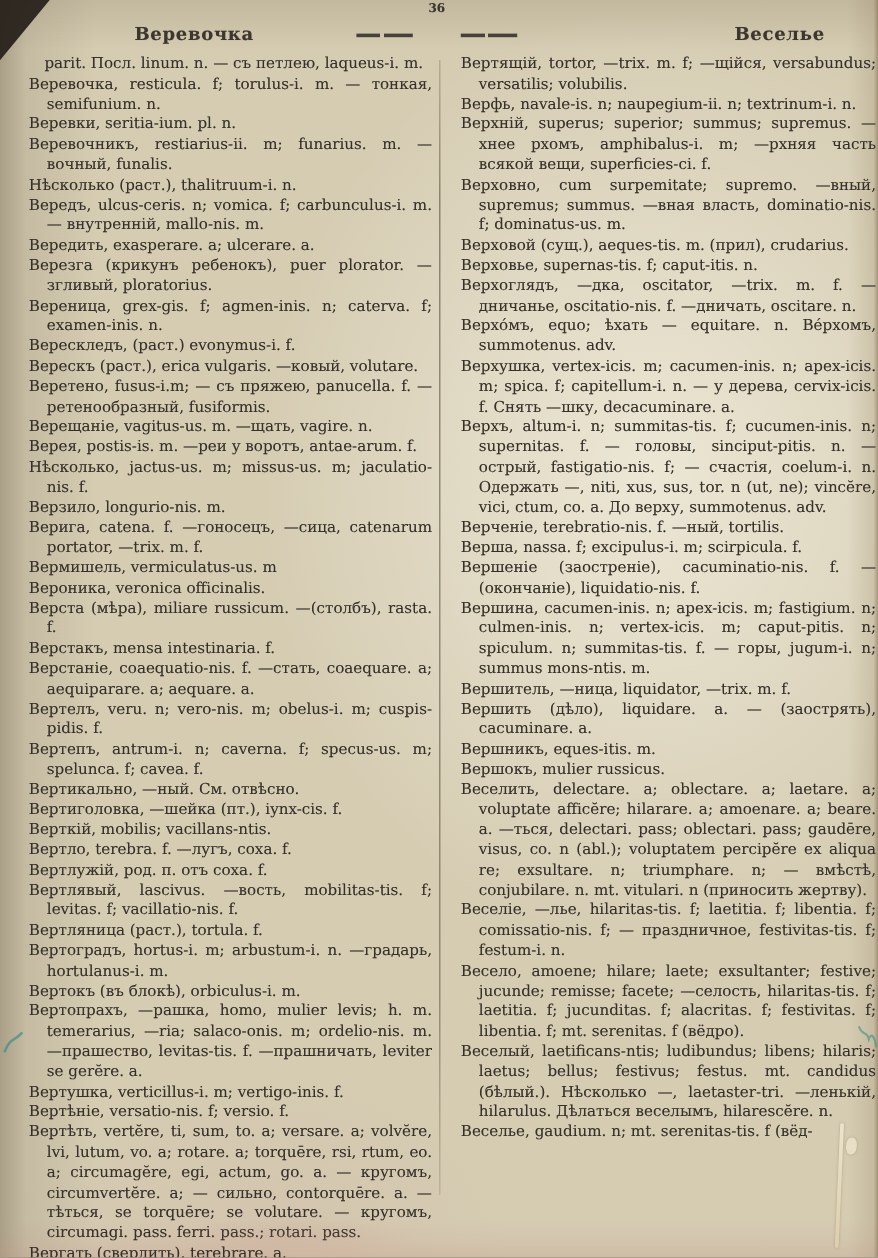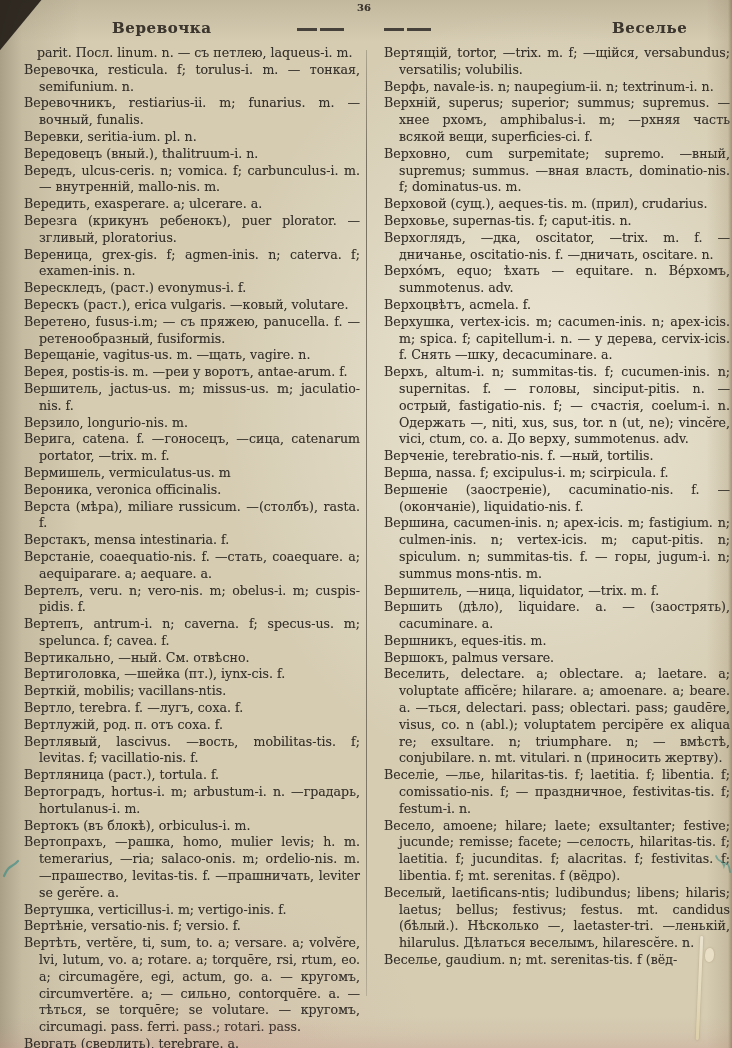--- a/index.html
+++ b/index.html
@@ -96,33 +96,33 @@
     <span class="pagenum">36</span>
     <span class="rule rule-right"></span>
     <span class="guide right">Веселье</span>
   </div>
 
   <div class="divider"></div>
 
   <div class="col col-left">
       <p class="entry">parit. Посл. linum. n. — съ петлею, laqueus-i. m.</p>
       <p class="entry">Веревочка, resticula. f; torulus-i. m. — тонкая, semifunium. n.</p>
+      <p class="entry">Веревки, seritia-ium. pl. n.</p>
       <p class="entry">Веревочникъ, restiarius-ii. m; funarius. m. —вочный, funalis.</p>
-      <p class="entry">Веревки, seritia-ium. pl. n.</p>
-      <p class="entry">Вередовецъ (вный.), thalitruum-i. n.</p>
+      <p class="entry">Нѣсколько (раст.), thalitruum-i. n.</p>
       <p class="entry">Вередъ, ulcus-ceris. n; vomica. f; carbunculus-i. m. — внутренній, mallo-nis. m.</p>
       <p class="entry">Вередить, exasperare. a; ulcerare. a.</p>
       <p class="entry">Верезга (крикунъ ребенокъ), puer plorator. —згливый, ploratorius.</p>
       <p class="entry">Вереница, grex-gis. f; agmen-inis. n; caterva. f; examen-inis. n.</p>
       <p class="entry">Верескледъ, (раст.) evonymus-i. f.</p>
       <p class="entry">Верескъ (раст.), erica vulgaris. —ковый, volutare.</p>
       <p class="entry">Веретено, fusus-i.m; — съ пряжею, panucella. f. —ретенообразный, fusiformis.</p>
       <p class="entry">Верещаніе, vagitus-us. m. —щать, vagire. n.</p>
       <p class="entry">Верея, postis-is. m. —реи у воротъ, antae-arum. f.</p>
-      <p class="entry">Вершитель, jactus-us. m; missus-us. m; jaculatio-nis. f.</p>
+      <p class="entry">Нѣсколько, jactus-us. m; missus-us. m; jaculatio-nis. f.</p>
       <p class="entry">Верзило, longurio-nis. m.</p>
       <p class="entry">Верига, catena. f. —гоносецъ, —сица, catenarum portator, —trix. m. f.</p>
       <p class="entry">Вермишель, vermiculatus-us. m</p>
       <p class="entry">Вероника, veronica officinalis.</p>
       <p class="entry">Верста (мѣра), miliare russicum. —(столбъ), rasta. f.</p>
       <p class="entry">Верстакъ, mensa intestinaria. f.</p>
       <p class="entry">Верстаніе, coaequatio-nis. f. —стать, coaequare. a; aequiparare. a; aequare. a.</p>
       <p class="entry">Вертелъ, veru. n; vero-nis. m; obelus-i. m; cuspis-pidis. f.</p>
       <p class="entry">Вертепъ, antrum-i. n; caverna. f; specus-us. m; spelunca. f; cavea. f.</p>
       <p class="entry">Вертикально, —ный. См. отвѣсно.</p>
@@ -142,31 +142,30 @@
     </div>
   <div class="col col-right">
       <p class="entry">Вертящій, tortor, —trix. m. f; —щійся, versabundus; versatilis; volubilis.</p>
       <p class="entry">Верфь, navale-is. n; naupegium-ii. n; textrinum-i. n.</p>
       <p class="entry">Верхній, superus; superior; summus; supremus. —хнее рхомъ, amphibalus-i. m; —рхняя часть всякой вещи, superficies-ci. f.</p>
       <p class="entry">Верховно, cum surpemitate; supremo. —вный, supremus; summus. —вная власть, dominatio-nis. f; dominatus-us. m.</p>
       <p class="entry">Верховой (сущ.), aeques-tis. m. (прил), crudarius.</p>
       <p class="entry">Верховье, supernas-tis. f; caput-itis. n.</p>
       <p class="entry">Верхоглядъ, —дка, oscitator, —trix. m. f. —дничанье, oscitatio-nis. f. —дничать, oscitare. n.</p>
       <p class="entry">Верхо́мъ, equo; ѣхать — equitare. n. Ве́рхомъ, summotenus. adv.</p>
-      <p class="entry">Верхоцвѣтъ, acmela. f.</p>
       <p class="entry">Верхушка, vertex-icis. m; cacumen-inis. n; apex-icis. m; spica. f; capitellum-i. n. — у дерева, cervix-icis. f. Снять —шку, decacuminare. a.</p>
       <p class="entry">Верхъ, altum-i. n; summitas-tis. f; cucumen-inis. n; supernitas. f. — головы, sinciput-pitis. n. — острый, fastigatio-nis. f; — счастія, coelum-i. n. Одержать —, niti, xus, sus, tor. n (ut, ne); vincĕre, vici, ctum, co. a. До верху, summotenus. adv.</p>
       <p class="entry">Верченіе, terebratio-nis. f. —ный, tortilis.</p>
       <p class="entry">Верша, nassa. f; excipulus-i. m; scirpicula. f.</p>
       <p class="entry">Вершеніе (заостреніе), cacuminatio-nis. f. — (окончаніе), liquidatio-nis. f.</p>
       <p class="entry">Вершина, cacumen-inis. n; apex-icis. m; fastigium. n; culmen-inis. n; vertex-icis. m; caput-pitis. n; spiculum. n; summitas-tis. f. — горы, jugum-i. n; summus mons-ntis. m.</p>
       <p class="entry">Вершитель, —ница, liquidator, —trix. m. f.</p>
       <p class="entry">Вершить (дѣло), liquidare. a. — (заострять), cacuminare. a.</p>
       <p class="entry">Вершникъ, eques-itis. m.</p>
-      <p class="entry">Вершокъ, palmus versare.</p>
+      <p class="entry">Вершокъ, mulier russicus.</p>
       <p class="entry">Веселить, delectare. a; oblectare. a; laetare. a; voluptate afficĕre; hilarare. a; amoenare. a; beare. a. —ться, delectari. pass; oblectari. pass; gaudēre, visus, co. n (abl.); voluptatem percipĕre ex aliqua re; exsultare. n; triumphare. n; — вмѣстѣ, conjubilare. n. mt. vitulari. n (приносить жертву).</p>
       <p class="entry">Веселіе, —лье, hilaritas-tis. f; laetitia. f; libentia. f; comissatio-nis. f; — праздничное, festivitas-tis. f; festum-i. n.</p>
       <p class="entry">Весело, amoene; hilare; laete; exsultanter; festive; jucunde; remisse; facete; —селость, hilaritas-tis. f; laetitia. f; jucunditas. f; alacritas. f; festivitas. f; libentia. f; mt. serenitas. f (вёдро).</p>
       <p class="entry">Веселый, laetificans-ntis; ludibundus; libens; hilaris; laetus; bellus; festivus; festus. mt. candidus (бѣлый.). Нѣсколько —, laetaster-tri. —ленькій, hilarulus. Дѣлаться веселымъ, hilarescĕre. n.</p>
       <p class="entry">Веселье, gaudium. n; mt. serenitas-tis. f (вёд-</p>
     </div>
 
   <svg class="pen-mark pm-left" width="20" height="26" viewBox="0 0 20 26">
     <path d="M2 18 C 7 6, 10 10, 16 3" fill="none" stroke="var(--pen,#3f8f86)" stroke-width="2.2" stroke-linecap="round" opacity="0.8"></path>
   </svg>

